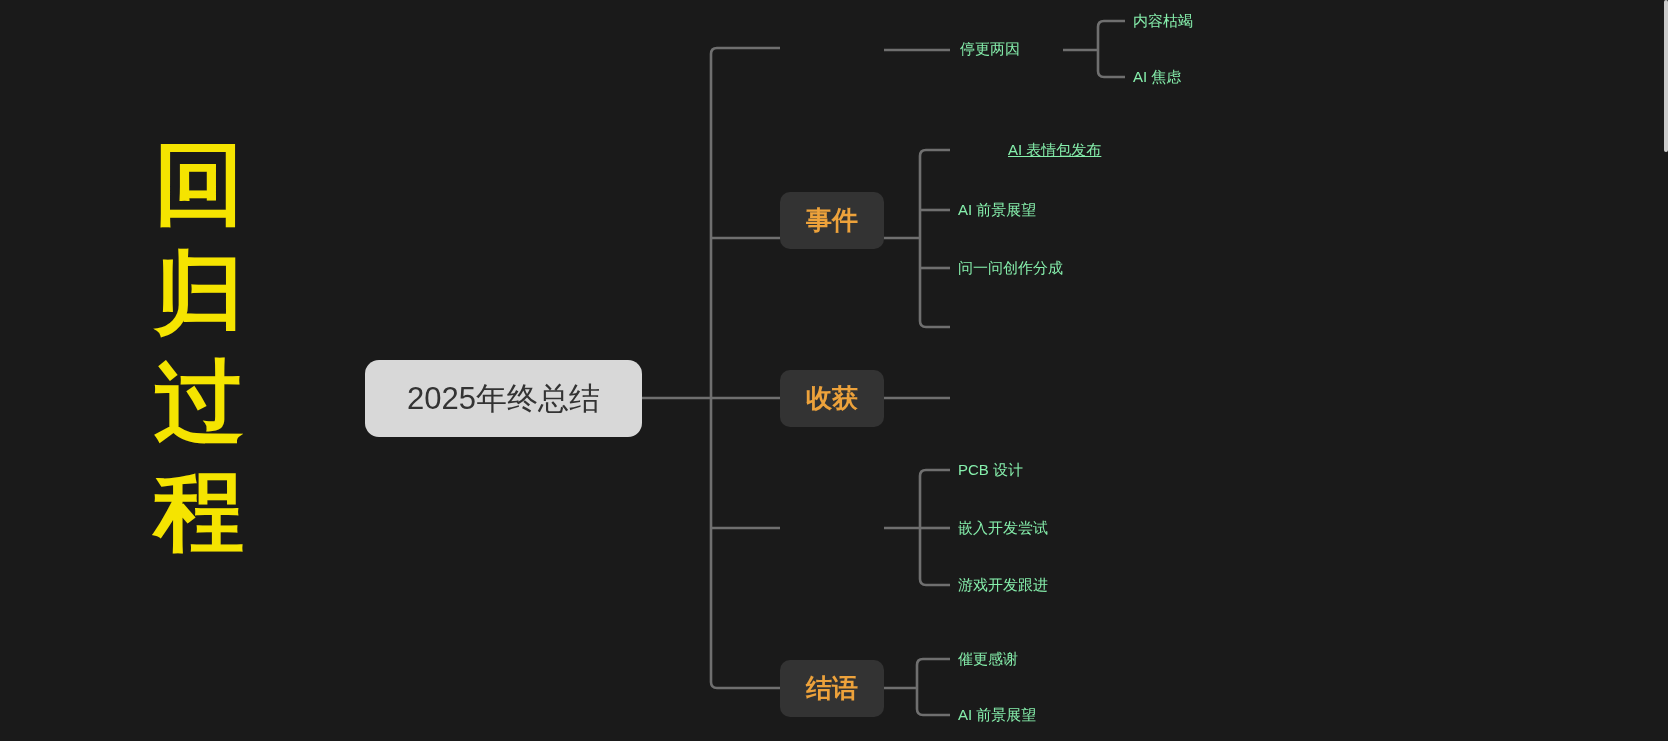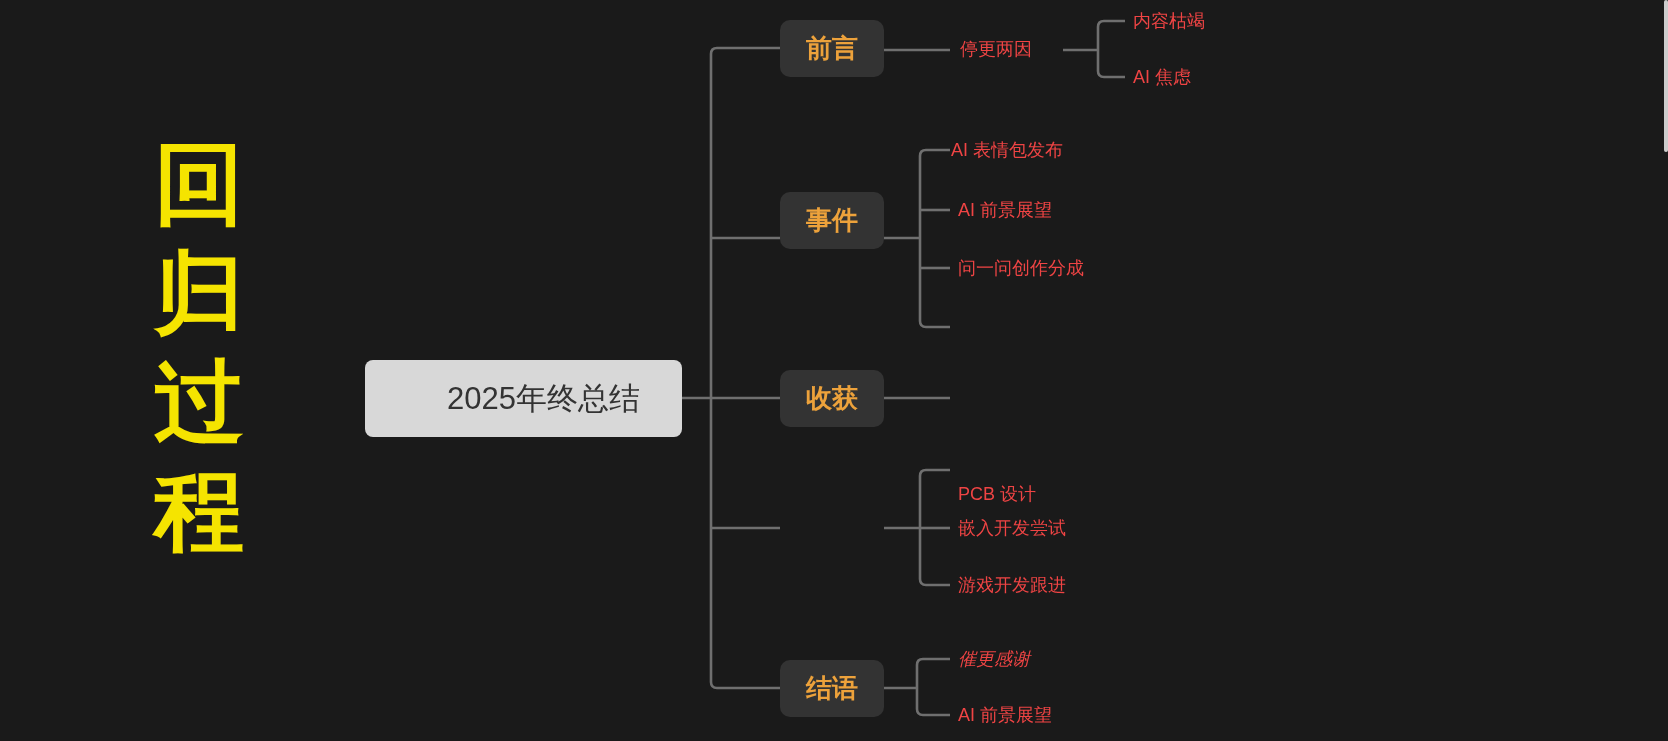--- a/index.html
+++ b/index.html
@@ -17,53 +17,53 @@
   }
   .poster-title .ch{
     height:109px;line-height:109px;font-size:90px;
   }
   
   #edges{position:absolute;left:0;top:0;}
   #edges path{stroke:#6F6F6F;stroke-width:2.6;fill:none;}
   
   .root-node{
     position:absolute;left:365px;top:360px;width:277px;height:77px;
-    background:#D8D8D8;border-radius:8px;
+    background:#D8D8D8;border-radius:14px;
     display:flex;align-items:center;justify-content:center;
-    color:#333333;font-size:31px;padding-left:40px;
+    color:#333333;font-size:31px;
   }
   
   .branch{
     position:absolute;left:780px;width:104px;height:57px;
     background:#333333;border-radius:10px;
     display:flex;align-items:center;justify-content:center;
     color:#EDA23B;font-size:26px;font-weight:600;
   }
   .b-preface{top:20px;}
   .b-events{top:192px;}
   .b-harvest{top:370px;text-align:center;}
   .b-plans{top:500px;}
   .b-conclusion{top:660px;}
   
   .leaf{
     position:absolute;height:30px;line-height:30px;
-    color:#ef4444;font-size:18px;white-space:nowrap;
+    color:#86efac;font-size:15px;white-space:nowrap;
   }
   .l-reasons{left:960px;top:34px;}
   .l-dry{left:1133px;top:6px;}
   .l-anxiety{left:1133px;top:62px;}
-  .l-meme{left:951px;top:135px;}
+  .l-meme{left:1008px;top:135px;text-decoration:underline;}
   .l-tweet{left:958px;top:195px;}
   .l-qa{left:958px;top:253px;}
   .l-share{left:958px;top:312px;}
   .l-harvest1{left:960px;top:383px;}
-  .l-pcb{left:958px;top:455px;margin-top:24px;}
+  .l-pcb{left:958px;top:455px;}
   .l-embed{left:958px;top:513px;}
   .l-game{left:958px;top:570px;}
-  .l-thanks{left:958px;top:644px;font-style:italic;}
+  .l-thanks{left:958px;top:644px;}
   .l-outlook{left:958px;top:700px;}
   
   .scrollbar-thumb{
     position:absolute;right:0;top:0;width:4px;height:152px;
     background:#CDCDCD;border-radius:2px;
   }
 </style>
 </head>
 <body>
 
@@ -91,21 +91,20 @@
     <path d="M 884 398 H 950"></path>
     <path d="M 884 528 H 920"></path>
     <path d="M 950 470 H 926 Q 920 470 920 476 V 579 Q 920 585 926 585 H 950"></path>
     <path d="M 920 528 H 950"></path>
     <path d="M 884 688 H 917"></path>
     <path d="M 950 659 H 923 Q 917 659 917 665 V 709 Q 917 715 923 715 H 950"></path>
   </svg>
 
   <div class="root-node">2025年终总结</div>
 
-  <div class="branch b-preface">前言</div>
   <div class="branch b-events">事件</div>
   <div class="branch b-harvest">收获</div>
   <div class="branch b-conclusion">结语</div>
 
   <div class="leaf l-reasons">停更两因</div>
   <div class="leaf l-dry">内容枯竭</div>
   <div class="leaf l-anxiety">AI 焦虑</div>
 
   <div class="leaf l-meme">AI 表情包发布</div>
   <div class="leaf l-tweet">AI 前景展望</div>

